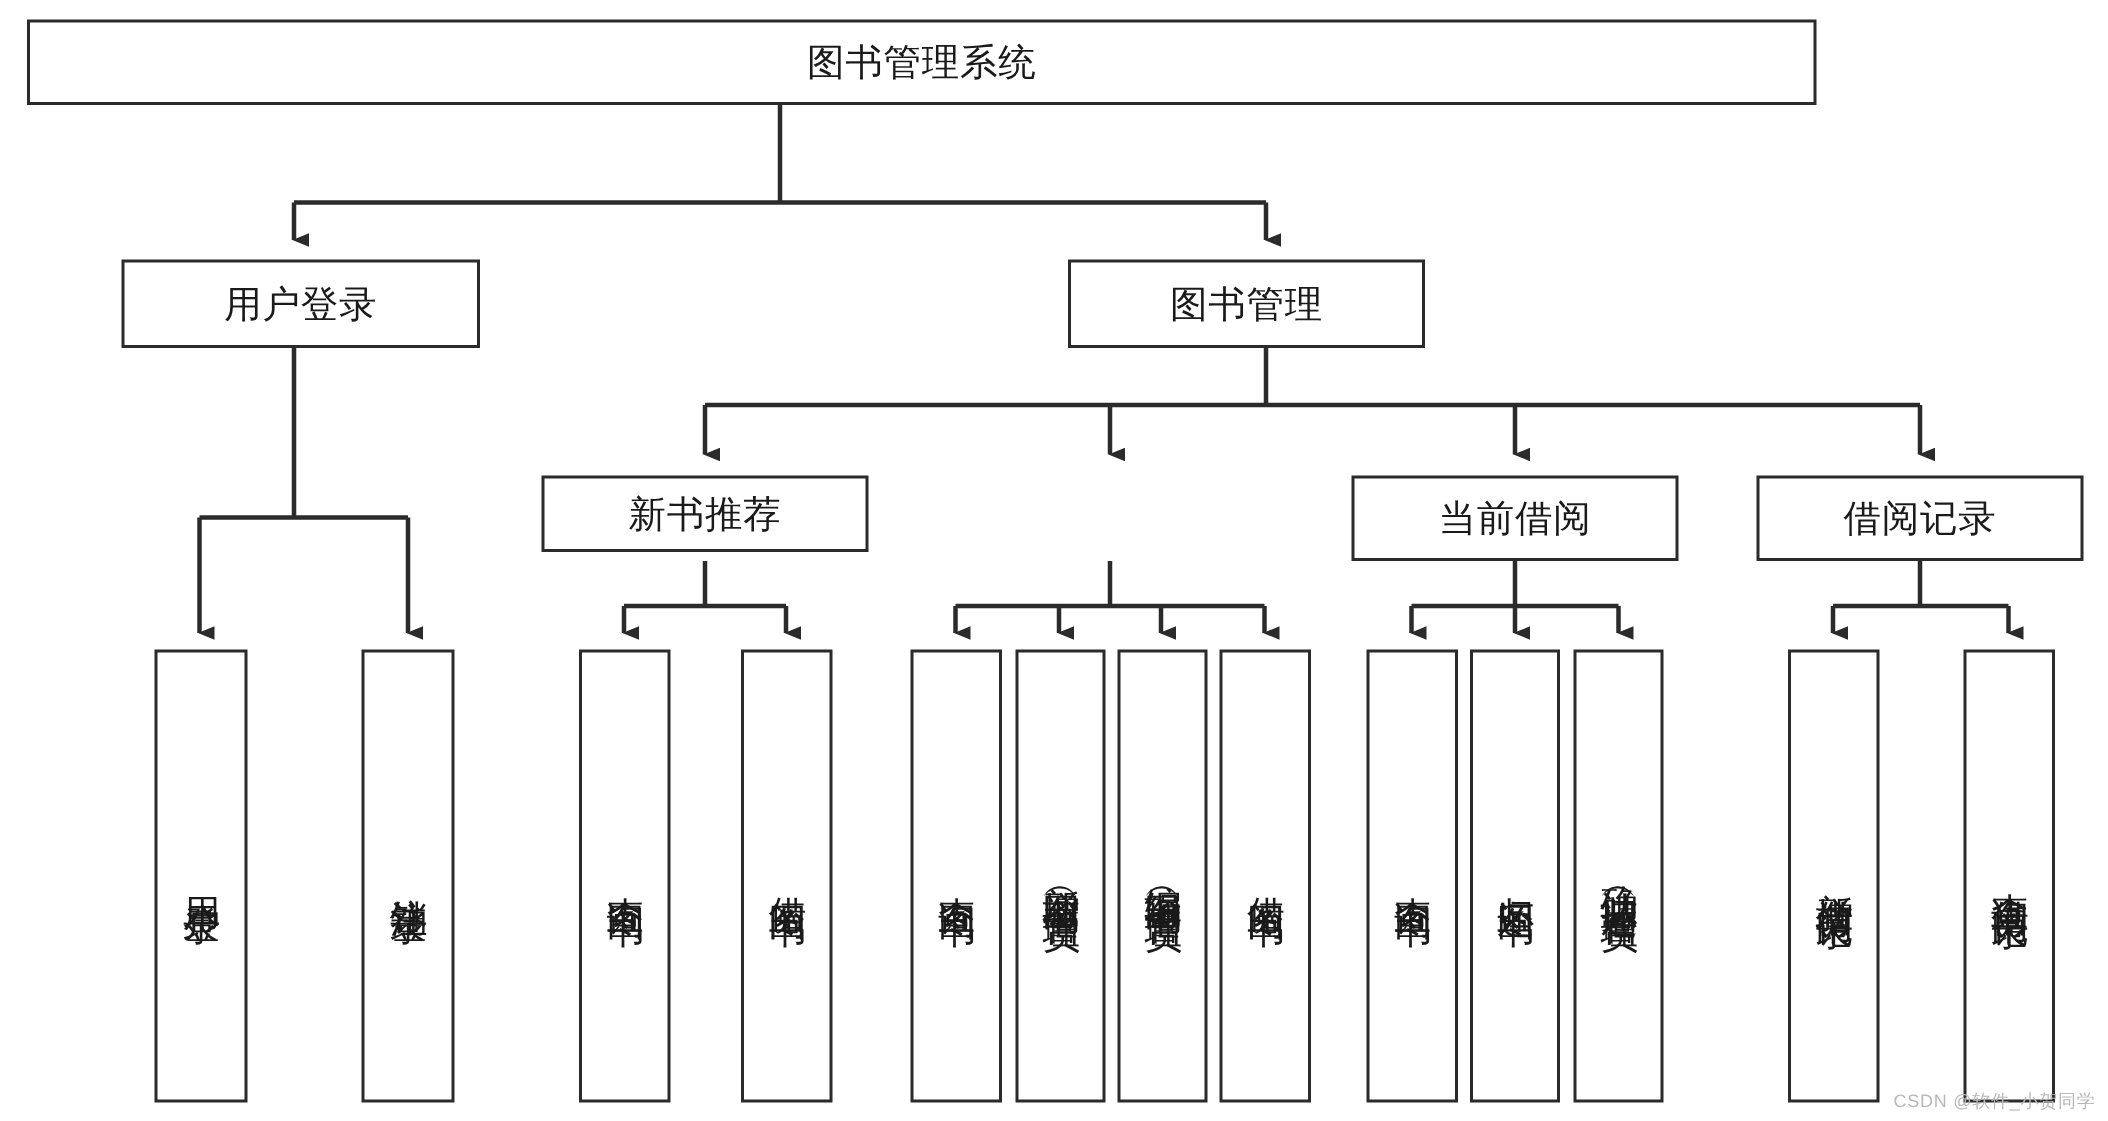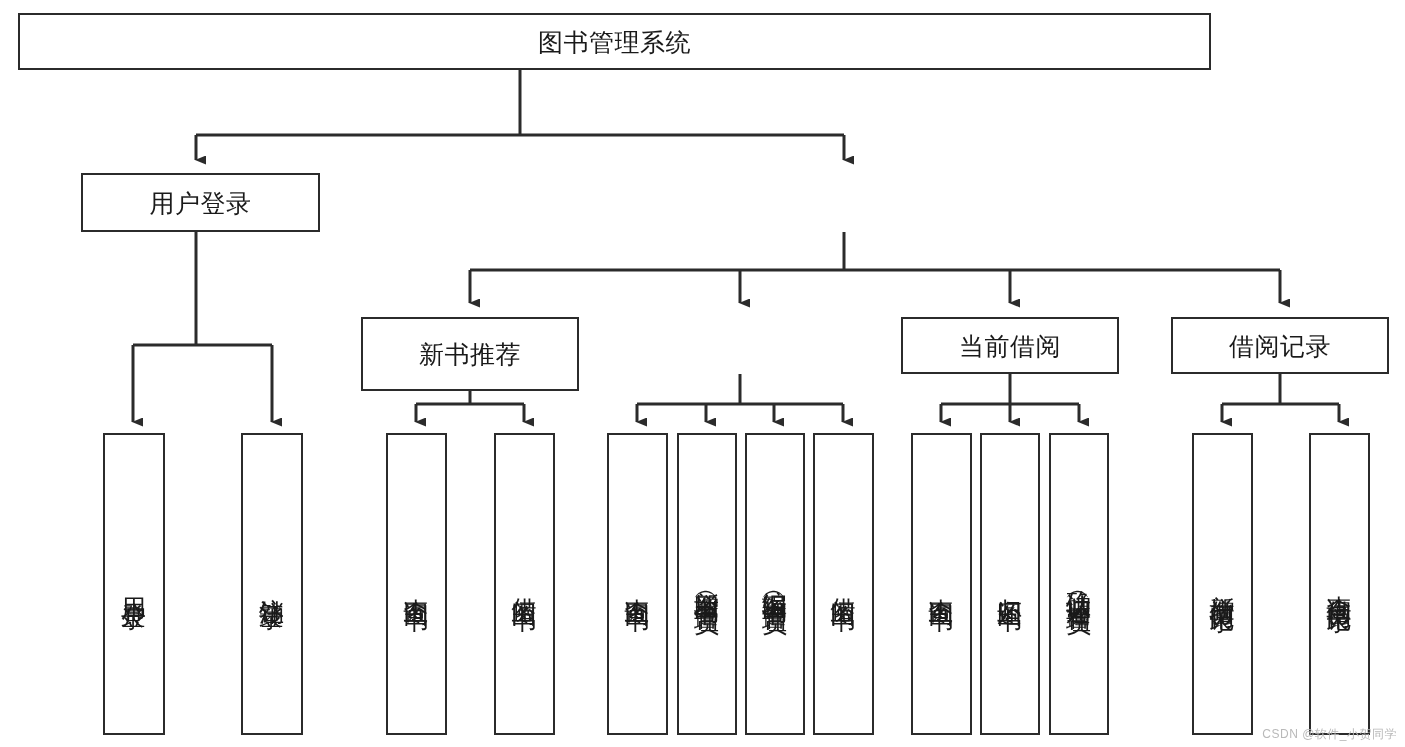--- a/index.html
+++ b/index.html
@@ -139,22 +139,25 @@
   </svg>
 
   <div class="node horizontal" style="left:18px; top:13px; width:1193px; height:57px;">
     <span class="node-label">图书管理系统</span>
   </div>
 
   <div class="node horizontal" style="left:81px; top:173px; width:239px; height:59px;">
     <span class="node-label">用户登录</span>
   </div>
 
-
-  <div class="node horizontal" style="left:361px; top:317px; width:218px; height:74px;">
+  <div class="node horizontal" style="left:712px; top:173px; width:238px; height:59px;">
+    <span class="node-label">图书管理</span>
+  </div>
+
+  <div class="node horizontal" style="left:361px; top:317px; width:218px; height:51px;">
     <span class="node-label">新书推荐</span>
   </div>
 
 
   <div class="node horizontal" style="left:901px; top:317px; width:218px; height:57px;">
     <span class="node-label">当前借阅</span>
   </div>
 
   <div class="node horizontal" style="left:1171px; top:317px; width:218px; height:57px;">
     <span class="node-label">借阅记录</span>

